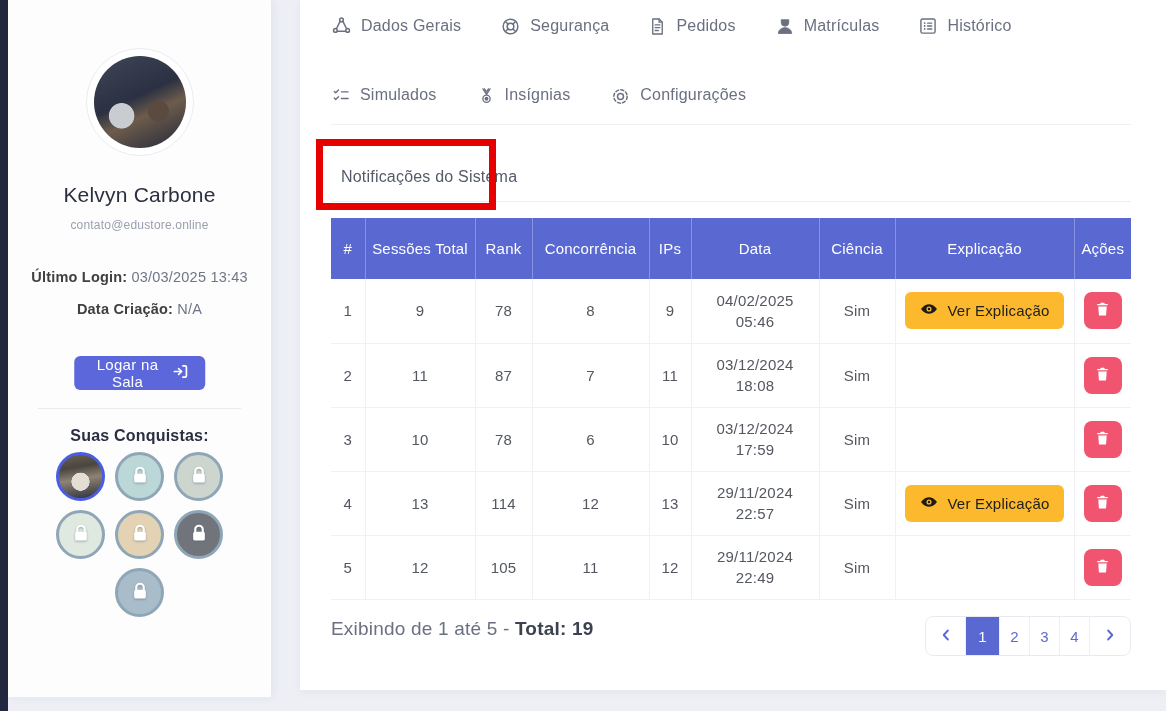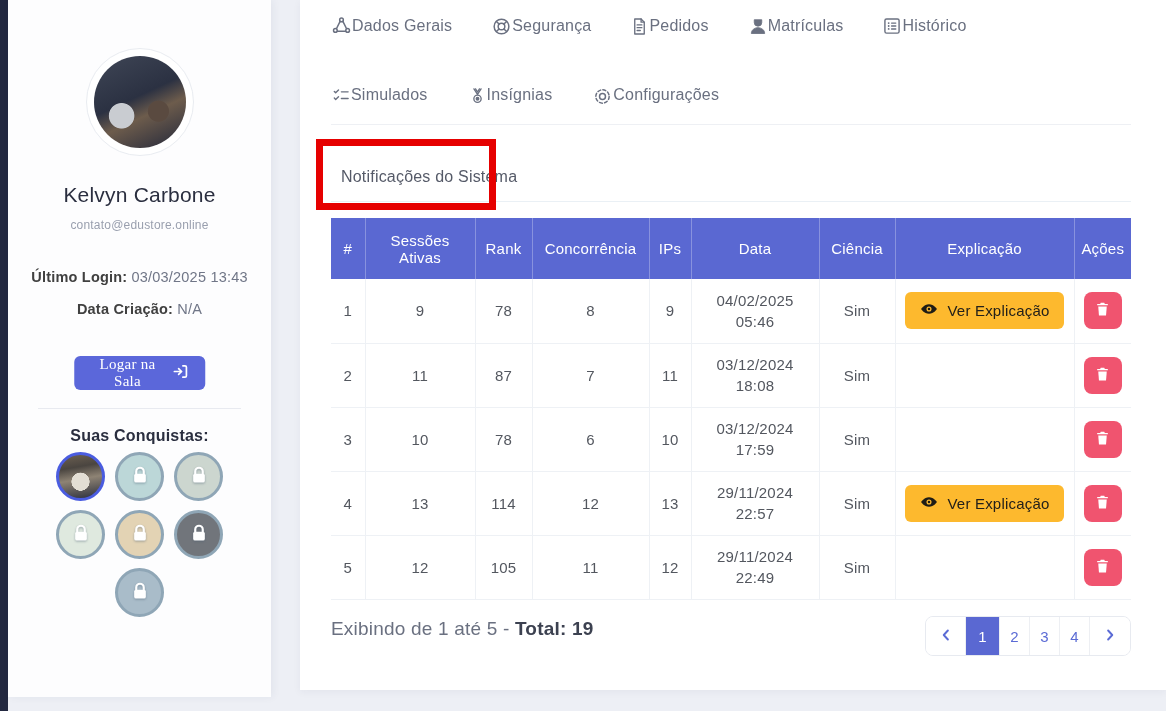--- a/index.html
+++ b/index.html
@@ -35,21 +35,21 @@
   .profile-name { position:absolute; top:183px; width:100%; font-size:21px; font-weight:500; color:#2a2e3f; }
   .profile-email { position:absolute; top:218px; width:100%; font-size:12px; color:#999fae; }
   .profile-meta { position:absolute; top:266px; width:100%; font-size:14.5px; line-height:22px; color:#707687; padding:0 14px; }
   .profile-meta b { color:#404040; }
   .meta-creation { margin-top:10px; }
   .room-button {
     position:absolute; top:356px; left:50%; transform:translateX(-50%);
     background:#5b67da; color:#fff; border:none; border-radius:6px;
     height:34px; padding:0 16px; font-size:15px; letter-spacing:.3px;
     display:flex; align-items:center; gap:7px; cursor:pointer;
-    font-family:Liberation Serif, serif;
+    font-family:Liberation Sans, sans-serif;
   }
   .sidebar-divider { position:absolute; top:408px; left:30px; width:203px; border:none; border-top:1px solid #e8eaf0; }
   .achievements-title { position:absolute; top:427px; width:100%; font-size:16px; font-weight:bold; color:#2a2e3f; }
   .badges { position:absolute; top:452px; left:0; width:100%; display:flex; flex-direction:column; align-items:center; gap:9px; }
   .badge-row { display:flex; gap:10px; justify-content:center; }
   .badge {
     width:49px; height:49px; border-radius:50%; border:3px solid #8fa6b6;
     display:flex; align-items:center; justify-content:center; cursor:pointer;
     background-clip:padding-box;
   }
@@ -61,21 +61,21 @@
   }
   .badge .padlock { width:20px; height:20px; filter:drop-shadow(0 1px 1px rgba(70,90,110,.45)); }
 
   
   .main-card {
     position:absolute; left:300px; top:0; width:866px; height:690px; background:#fff;
     box-shadow:0 2px 8px rgba(40,45,80,.05);
   }
   .nav-primary { position:absolute; left:31px; top:12px; height:28px; display:flex; gap:39px; align-items:center; }
   .nav-secondary { position:absolute; left:31px; top:76px; width:800px; height:49px; display:flex; gap:40px; border-bottom:1px solid #eef0f4; }
-  .nav-item { display:flex; align-items:center; font-size:16px; color:#6a7080; cursor:pointer; height:100%; }
+  .nav-item { display:flex; align-items:center; gap:9px; font-size:16px; color:#6a7080; cursor:pointer; height:100%; }
   .nav-item .nicon { display:flex; align-items:center; }
   .nav-secondary .nav-item { padding-top:9px; align-items:flex-start; }
   .nav-secondary .nav-item .nicon, .nav-secondary .nav-item span { margin-top:1px; }
   .nav-item.active { color:#5b67da; border-bottom:3px solid #5b67da; }
   .nav-item.active svg { stroke:#5b67da; }
   .nav-item svg { stroke:#6a7080; }
 
   .subtab-bar { position:absolute; left:31px; top:152px; width:800px; height:50px; display:flex; border-bottom:1px solid #eaf0f5; }
   .subtab { font-size:16px; color:#555a68; padding:0 10px; margin-right:8px; display:flex; align-items:center; cursor:pointer; height:100%; }
   .subtab.active { color:#1e88e5; font-weight:bold; border-bottom:3px solid #1e88e5; }
@@ -289,21 +289,21 @@
 
     <div class="annotation-box"></div>
     <div class="subtab-bar" id="subtab-bar">
         <div class="subtab">Notificações do Sistema</div>
       </div>
 
     <table class="alerts">
       <thead>
           <tr id="table-head-row">
             <th>#</th>
-            <th>Sessões Ativas</th>
+            <th>Sessões Total</th>
             <th>Rank</th>
             <th>Concorrência</th>
             <th>IPs</th>
             <th>Data</th>
             <th>Ciência</th>
             <th>Explicação</th>
             <th>Ações</th>
           </tr>
         </thead>
       <tbody id="table-body">

